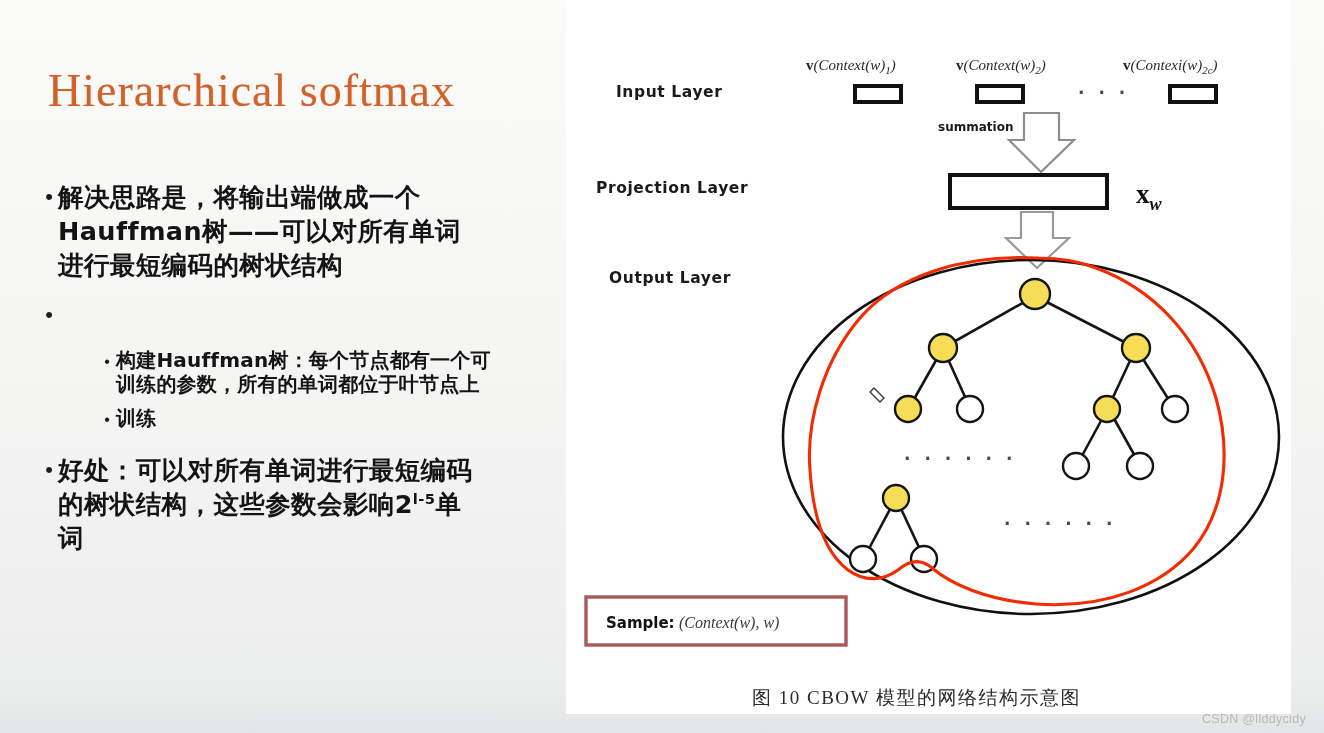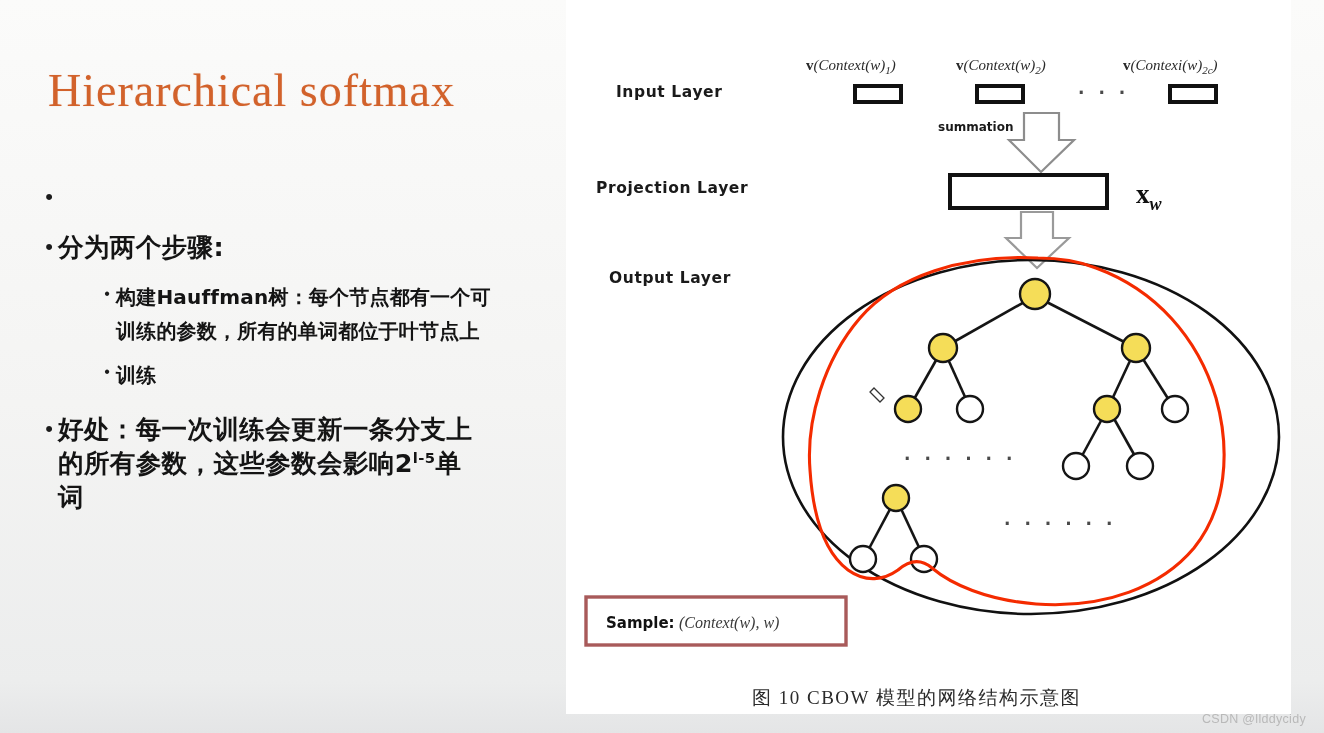--- a/index.html
+++ b/index.html
@@ -68,21 +68,21 @@
     line-height: 34px;
     letter-spacing: .4px;
     max-width: 420px;
   }
   .lvl2 {
     margin-left: 58px;
     margin-bottom: 10px;
   }
   .lvl2 > .txt {
     font-size: 20px;
-    line-height: 34px;
+    line-height: 24px;
     letter-spacing: .2px;
     max-width: 390px;
   }
   .lvl2 .dot { line-height: 27px; font-size: 15px; }
 
   sup.exp {
     font-size: .58em;
     vertical-align: super;
     line-height: 0;
   }
@@ -167,40 +167,40 @@
 <div id="stage">
 
   <div id="slide-left">
 
     <div id="slide-title">Hierarchical  softmax</div>
 
     <div id="bullet-list">
 
       <div class="blt lvl1">
         <span class="dot">•</span>
+        <span class="txt">解决思路是，将输出端做成一个Hauffman树——可以对所有单词进行最短编码的树状结构</span>
       </div>
 
       <div class="blt lvl1">
         <span class="dot">•</span>
-        <span class="txt">分为两个步骤:</span>
       </div>
 
       <div class="blt lvl2">
         <span class="dot small">•</span>
         <span class="txt">构建Hauffman树：每个节点都有一个可训练的参数，所有的单词都位于叶节点上</span>
       </div>
 
       <div class="blt lvl2">
         <span class="dot small">•</span>
         <span class="txt">训练</span>
       </div>
 
       <div class="blt lvl1" style="margin-top:20px">
         <span class="dot">•</span>
-        <span class="txt"><span>好处：每一次训练会更新一条分支上的所有参数，这些参数会影响2</span><sup class="exp">l-5</sup><span>单词</span></span>
+        <span class="txt"><span>好处：可以对所有单词进行最短编码的树状结构，这些参数会影响2</span><sup class="exp">l-5</sup><span>单词</span></span>
       </div>
 
     </div>
   </div>
 
   <div id="diagram-panel">
     <svg id="diagram-svg" width="725" height="714" viewBox="0 0 725 714">
 
       <text class="lbl-layer" x="50" y="97">Input  Layer</text>
 

